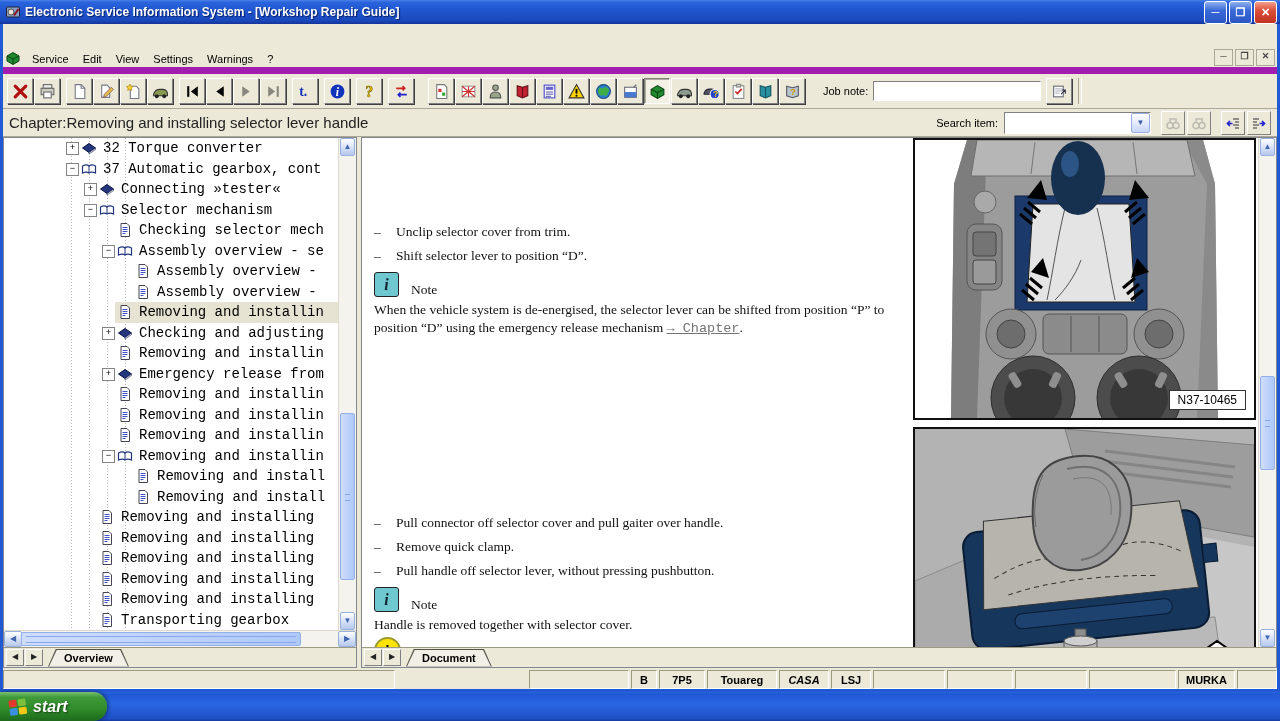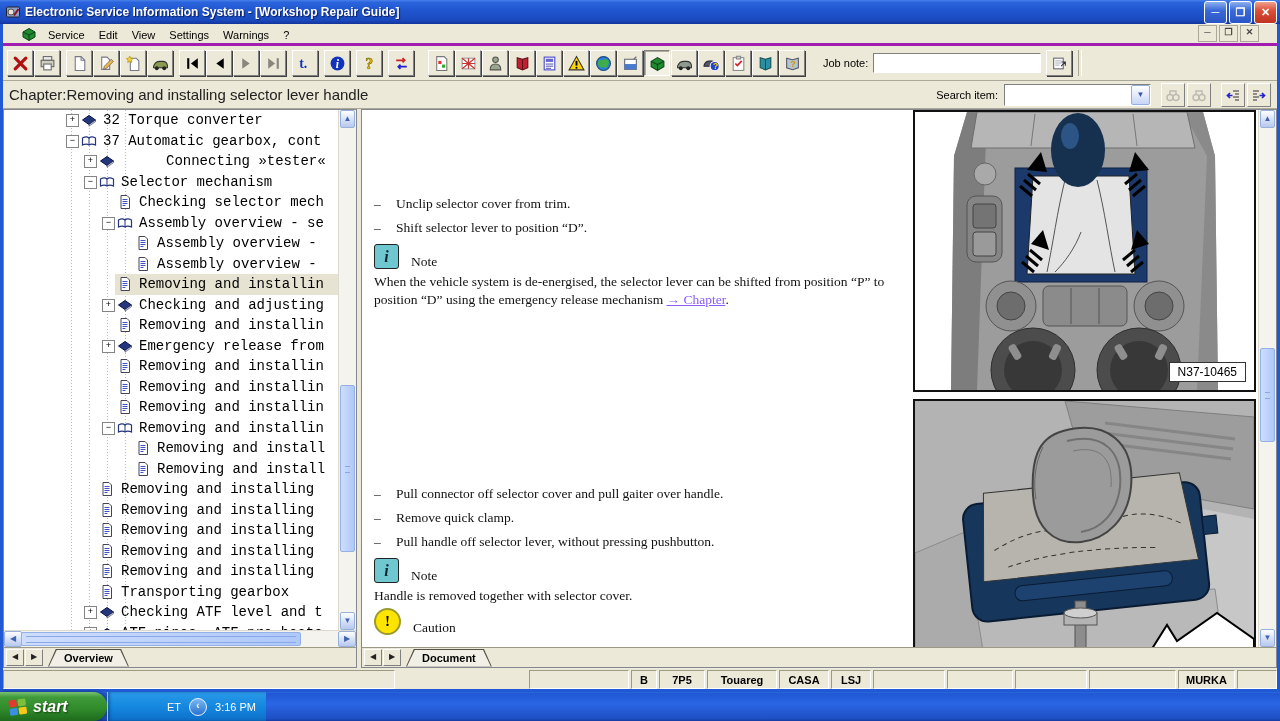--- a/index.html
+++ b/index.html
@@ -15,22 +15,22 @@
   .winbtn{width:21px;height:21px;margin-left:2px;border-radius:3px;flex:none;
     border:1px solid #fff;display:flex;align-items:center;justify-content:center;
     color:#fff;font-size:11px;font-weight:bold;
     background:linear-gradient(180deg,#8fb0ee,#3a6ad8 40%,#2a56c4);}
   .winbtn.close{background:linear-gradient(180deg,#f0a090,#da5038 40%,#c03320);}
   
   .appbody{flex:1;display:flex;flex-direction:column;min-height:0;
     border-left:3px solid #2158d4;border-right:3px solid #2158d4;border-bottom:3px solid #2158d4;
     background:#ece9d8;}
   
-  .menubar{height:19px;display:flex;align-items:center;padding:0 16px;
-    border-bottom:3px solid #a21caf;}
+  .menubar{height:19px;display:flex;align-items:center;padding:0 0;
+    border-bottom:7px solid #a21caf;margin-top:24px;}
   .menubar .doc-sys-icon{width:16px;height:16px;margin:0 4px 0 2px;}
   .menu-item{font-size:11px;padding:2px 7px;color:#000;}
   .menu-fill{flex:1;}
   .mdibtn{width:17px;height:15px;margin-right:2px;border:1px solid #aca899;background:#ece9d8;
     color:#444;font-size:9px;line-height:13px;text-align:center;font-weight:bold;}
   
   .toolbar{height:34px;display:flex;align-items:center;padding:0 4px;gap:2px;
     border-bottom:1px solid #aca899;}
   .tb-group{display:flex;gap:1px;margin-right:6px;}
   .tb-group.big-gap{margin-left:8px;}
@@ -114,21 +114,21 @@
   .blk-bullet .dash{width:22px;flex:none;}
   .blk-note{display:flex;align-items:flex-end;gap:12px;margin:2px 0 4px 0;height:26px;}
   .note-badge{width:23px;height:23px;background:#6fc8cf;border:1px solid #222;border-radius:3px;
     display:flex;align-items:center;justify-content:center;
     font-family:"Liberation Serif",serif;font-weight:bold;font-style:italic;font-size:16px;color:#123;}
   .caution-badge{width:23px;height:23px;border-radius:50%;background:#ffe400;border:2px solid #9a9a30;
     display:flex;align-items:center;justify-content:center;font-weight:bold;font-size:15px;color:#000;}
   .blk-label{line-height:15px;}
   .blk-para{line-height:18px;margin-bottom:4px;}
   .blk-spacer{height:172px;}
-  .chapter-link{color:#8b5cf6;text-decoration:underline;cursor:pointer;}
+  .chapter-link{color:#737373;text-decoration:underline;cursor:pointer;font-family:Liberation Mono, monospace;}
   .figure{position:absolute;left:551px;width:339px;border:2px solid #111;background:#fff;}
   .fig1{top:0;height:278px;}
   .fig2{top:289px;height:262px;}
   .figure svg{display:block;width:100%;height:100%;}
   .fig-label{position:absolute;right:8px;bottom:8px;background:#fff;border:1px solid #333;
     font-size:12px;padding:2px 8px;font-family:"Liberation Sans",sans-serif;}
   
   .statusbar{height:19px;flex:none;display:flex;align-items:stretch;background:#ece9d8;padding-top:2px;gap:2px;}
   .st-cell{border:1px solid;border-color:#9d9a84 #fff #fff #9d9a84;font-size:11px;font-weight:bold;
     display:flex;align-items:center;justify-content:center;white-space:nowrap;overflow:hidden;}
@@ -451,21 +451,21 @@
                     <path d="M8 5v7" stroke="#24367e"></path>
                   </svg></span>
                 <span class="t-label" style="left: 99px;">37 Automatic gearbox, cont</span>
               </div>
               <div class="tree-row">
                 <span class="expander" style="left: 80px;">+</span>
                 <span class="t-icon" style="left: 95px;"><svg viewBox="0 0 16 16" width="16" height="16">
                     <path d="M1.5 8L8 3.5 14.5 8 8 12.5z" fill="#24367e" stroke="#0a1440"></path>
                     <path d="M8 12.5L14.5 8v1.6L8 14.2z" fill="#d8d8e8" stroke="#0a1440" stroke-width=".5"></path>
                   </svg></span>
-                <span class="t-label" style="left: 117px; margin-left: 45px;">Connecting »tester«</span>
+                <span class="t-label" style="left: 117px;">Connecting »tester«</span>
               </div>
               <div class="tree-row">
                 <span class="expander" style="left: 80px;">−</span>
                 <span class="t-icon" style="left: 95px;"><svg viewBox="0 0 16 16" width="16" height="16">
                     <path d="M1.5 5C4 3.5 6.5 3.5 8 5c1.5-1.5 4-1.5 6.5 0v7c-2.5-1.2-5-1.2-6.5 0-1.5-1.2-4-1.2-6.5 0z" fill="#fff" stroke="#24367e" stroke-width="1.2"></path>
                     <path d="M8 5v7" stroke="#24367e"></path>
                   </svg></span>
                 <span class="t-label" style="left: 117px;">Selector mechanism</span>
               </div>
               <div class="tree-row">
@@ -780,21 +780,21 @@
       </div>
     </div>
 
     <div class="statusbar" id="status-cells">
         <div class="st-cell" style="width: 390px; flex: 0 0 auto;"></div>
         <div class="st-cell" style="width: 128px; flex: 0 0 auto; margin-top: 48px;">9000000164</div>
         <div class="st-cell" style="width: 98px; flex: 0 0 auto;"></div>
         <div class="st-cell" style="width: 24px; flex: 0 0 auto;">B</div>
         <div class="st-cell" style="width: 44px; flex: 0 0 auto;">7P5</div>
         <div class="st-cell" style="width: 68px; flex: 0 0 auto;">Touareg</div>
-        <div class="st-cell" style="width: 48px; flex: 0 0 auto;">CASA</div>
+        <div class="st-cell" style="width: 48px; flex: 0 0 auto; font-style: italic;">CASA</div>
         <div class="st-cell" style="width: 38px; flex: 0 0 auto;">LSJ</div>
         <div class="st-cell" style="width: 70px; flex: 0 0 auto;"></div>
         <div class="st-cell" style="width: 64px; flex: 0 0 auto;"></div>
         <div class="st-cell" style="width: 70px; flex: 0 0 auto;"></div>
         <div class="st-cell" style="width: 85px; flex: 0 0 auto;"></div>
         <div class="st-cell" style="width: 55px; flex: 0 0 auto;">MURKA</div>
         <div class="st-cell" style="flex: 1 1 0%;"></div>
       </div>
   </div>
 
@@ -803,19 +803,14 @@
       <span class="flag" id="flagicon"><svg viewBox="0 0 16 16" width="20" height="20">
             <g transform="rotate(-8 8 8)">
               <rect x="1" y="2" width="6.3" height="5.6" rx="1" fill="#e23a2e"></rect>
               <rect x="8.3" y="2" width="6.3" height="5.6" rx="1" fill="#7cbf3c"></rect>
               <rect x="1" y="8.6" width="6.3" height="5.6" rx="1" fill="#3a8fe0"></rect>
               <rect x="8.3" y="8.6" width="6.3" height="5.6" rx="1" fill="#f8c818"></rect>
             </g>
           </svg></span>
       <span>start</span>
     </div>
-    <div class="tray">
-      <span class="lang">ET</span>
-      <span class="chev">‹</span>
-      <span class="clock">3:16 PM</span>
-    </div>
   </div>
 </div>
 
 </body></html>

